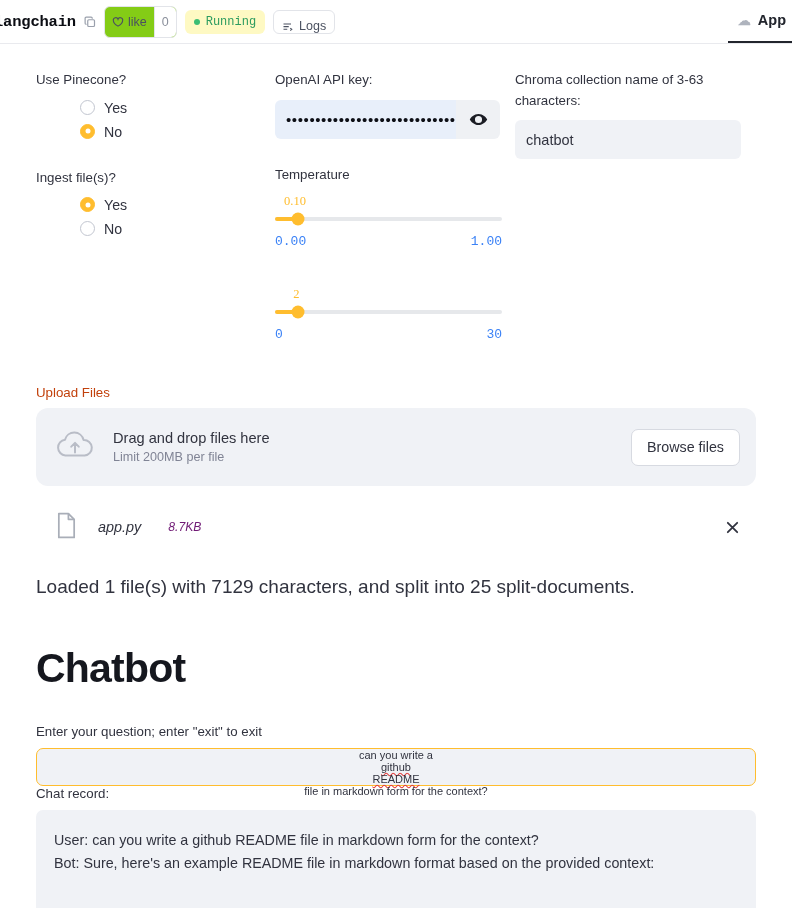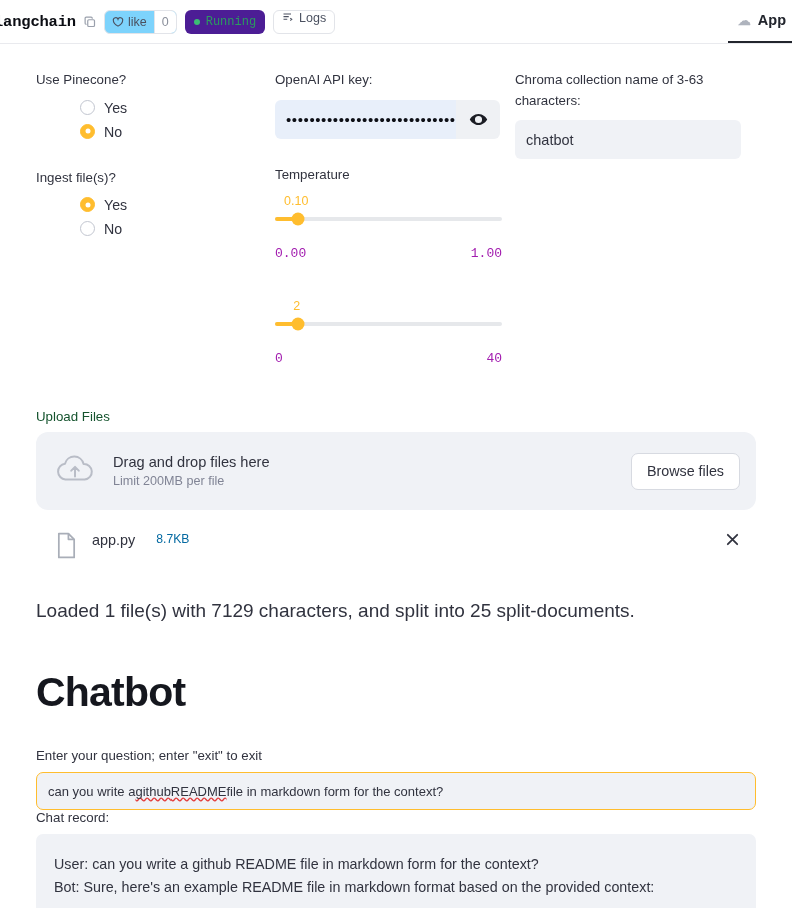--- a/index.html
+++ b/index.html
@@ -44,23 +44,23 @@
     color: #9aa0ac;
     display: flex;
     align-items: center;
     cursor: pointer;
   }
   .like-group {
     display: flex;
     align-items: stretch;
     border: 1px solid #e2e4e9;
     border-radius: 6px;
-    height: 24px;
+    height: 32px;
     overflow: hidden;
-    background: #7dd3fc;
+    background: #84cc16;
   }
   .like-btn {
     display: flex;
     align-items: center;
     gap: 4px;
     padding: 0 7px;
     font-size: 12.5px;
     color: #4b5160;
     cursor: pointer;
   }
@@ -72,36 +72,36 @@
     padding: 0 5px;
     font-size: 12.5px;
     color: #8b909c;
     border-left: 1px solid #e2e4e9;
     background: #fff;
   }
   .running-badge {
     display: flex;
     align-items: center;
     gap: 6px;
-    background: #4c1d95;
+    background: #fef9c3;
     color: #2b9b5f;
     border-radius: 6px;
     height: 24px;
     padding: 0 9px;
     font-family: "Liberation Mono", monospace;
     font-size: 12px;
   }
   .running-dot {
     width: 6px; height: 6px; border-radius: 50%;
     background: #3bbd74;
     display: inline-block;
   }
   .logs-btn {
     display: flex;
-    align-items: flex-start;
+    align-items: flex-end;
     gap: 5px;
     border: 1px solid #e2e4e9;
     border-radius: 6px;
     height: 24px;
     padding: 0 8px;
     font-size: 12.5px;
     color: #4b5160;
     background: #fff;
     cursor: pointer;
   }
@@ -211,21 +211,21 @@
     display: flex;
     align-items: center;
     justify-content: center;
     cursor: pointer;
     color: #1b1d24;
   }
 
   
   .slider-block { width: 227px; }
   .slider-value {
-    font-family: Liberation Sans, sans-serif;
+    font-family: Liberation Serif, serif;
     font-size: 12.5px;
     color: #ffbd2e;
     margin-bottom: 2px;
     position: relative;
     height: 16px;
   }
   .slider-value span { position: absolute; }
   .track-wrap {
     position: relative;
     height: 14px;
@@ -252,22 +252,22 @@
     border-radius: 50%;
     background: #ffbd2e;
     top: 50%;
     transform: translate(-50%, -50%);
   }
   .range-row {
     display: flex;
     justify-content: space-between;
     font-family: "Liberation Mono", monospace;
     font-size: 13px;
-    color: #a21caf;
-    margin-top: 20px;
+    color: #3b82f6;
+    margin-top: 8px;
   }
   .slider-gap { height: 38px; }
 
   
   .text-input {
     height: 39px;
     width: 226px;
     background: #f0f2f6;
     border: none;
     border-radius: 6px;
@@ -275,21 +275,21 @@
     align-items: center;
     padding: 0 11px;
     font-size: 14.5px;
     color: #31333f;
   }
 
   
   .upload-section { padding: 0 36px; margin-top: 43px; }
   .upload-label {
     font-size: 13.3px;
-    color: #14532d;
+    color: #c2410c;
     margin-bottom: 8px;
   }
   .dropzone {
     background: #f0f2f6;
     border-radius: 12px;
     height: 78px;
     display: flex;
     align-items: center;
     padding: 0 16px 0 19px;
     gap: 18px;
@@ -311,33 +311,34 @@
     height: 37px;
     padding: 0 15px;
     font-size: 14.3px;
     color: #31333f;
     cursor: pointer;
     font-family: "Liberation Sans", sans-serif;
   }
 
   .file-row {
     display: flex;
-    align-items: flex-start;
-    gap: 14px;
+    align-items: center;
+    gap: 20px;
     padding: 0 16px 0 19px;
     margin-top: 22px;
     height: 38px;
+    font-style: italic;
   }
   .file-name {
     font-size: 14.4px;
     color: #31333f;
   }
   .file-size {
     font-size: 12.2px;
-    color: #0369a1;
+    color: #701a75;
     margin-left: 7px;
   }
   .file-x {
     margin-left: auto;
     color: #31333f;
     cursor: pointer;
     display: flex;
     align-items: center;
     font-size: 17px;
   }
@@ -367,22 +368,23 @@
   }
   .q-input-wrap { padding: 0 36px; margin-top: 9px; }
   .q-input {
     height: 38px;
     background: #f0f2f6;
     border: 1px solid #ffbd2e;
     border-radius: 7px;
     display: flex;
     align-items: center;
     padding: 0 11px;
-    font-size: 13px;
-    color: #31333f;
+    font-size: 11px;
+    color: #31333f;
+    flex-direction: column;
   }
   .sp { text-decoration: underline wavy #e23b3b; text-decoration-skip-ink: none; }
 
   .cr-label {
     padding: 0 36px;
     font-size: 13.3px;
     color: #31333f;
   }
   .cr-box-wrap { padding: 0 36px; margin-top: 9px; }
   .cr-box {
@@ -504,21 +506,21 @@
           <span style="left:8%;">2</span>
         </div>
         <div class="track-wrap">
           <div class="track">
             <div class="track-fill" style="width:10%;"></div>
             <div class="thumb" style="left:10%;"></div>
           </div>
         </div>
         <div class="range-row">
           <span>0</span>
-          <span>40</span>
+          <span>30</span>
         </div>
       </div>
     </div>
 
     <div class="col-c">
       <div class="field-label">Chroma collection name of 3-63 characters:</div>
       <div class="text-input">chatbot</div>
     </div>
   </div>
 

